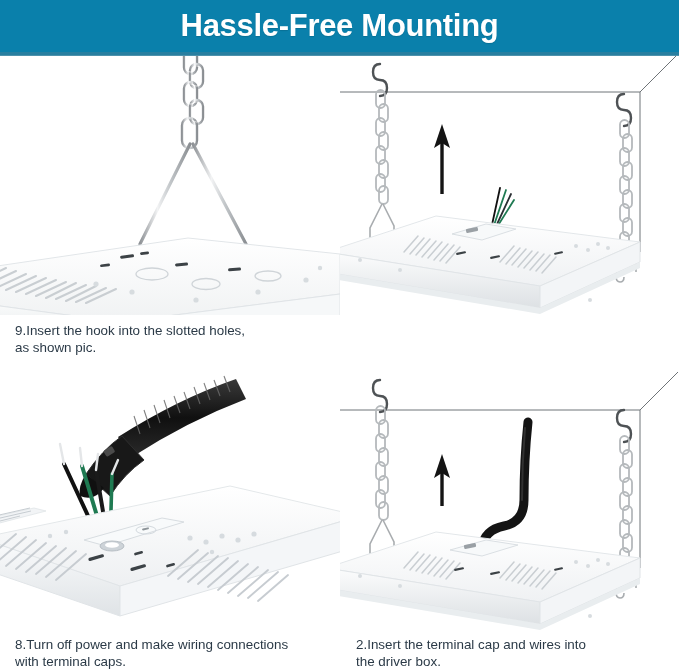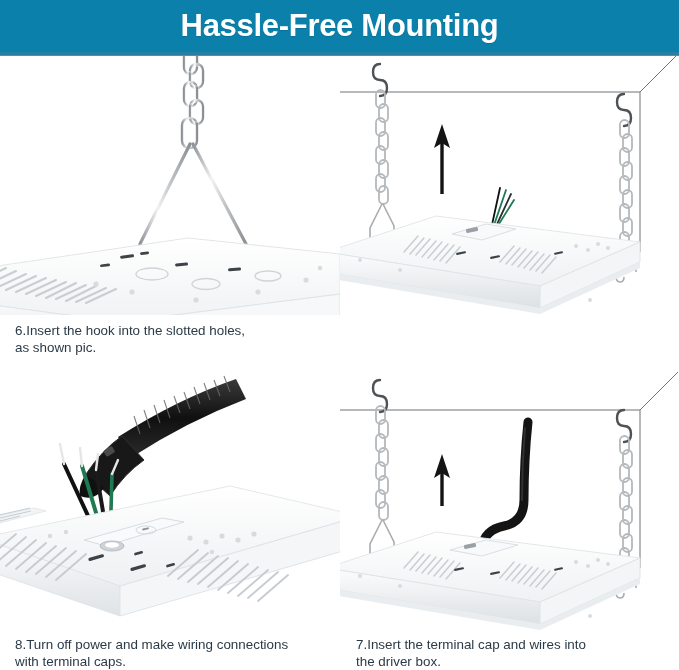--- a/index.html
+++ b/index.html
@@ -147,21 +147,21 @@
         <circle cx="196" cy="244" r="2.6"></circle>
           <circle cx="258" cy="236" r="2.6"></circle>
         <circle cx="306" cy="224" r="2.6"></circle>
           <circle cx="320" cy="212" r="2.2"></circle>
         <circle cx="40" cy="268" r="2.4"></circle>
           <circle cx="150" cy="282" r="2.4"></circle>
         <circle cx="250" cy="272" r="2.4"></circle>
       </g>
     </svg>
   </div>
-  <div class="caption" id="cap1">6.Insert the hook into the slotted holes,
+  <div class="caption" id="cap1">9.Insert the hook into the slotted holes,
    as shown pic.</div>
 
   <div class="panel" id="panel2">
     <svg class="scene" viewBox="0 0 339 259" width="339" height="259">
       <defs>
         <linearGradient id="bodyTop2" x1="0" y1="0" x2="0" y2="1">
           <stop offset="0" stop-color="#ffffff"></stop>
             <stop offset="1" stop-color="#eff1f3"></stop>
         </linearGradient>
         <linearGradient id="bodyFront2" x1="0" y1="0" x2="0" y2="1">
@@ -499,16 +499,16 @@
         <circle cx="236" cy="192" r="2"></circle>
           <circle cx="248" cy="196" r="2"></circle>
         <circle cx="258" cy="190" r="2"></circle>
           <circle cx="268" cy="194" r="2"></circle>
         <circle cx="20" cy="206" r="2"></circle>
           <circle cx="60" cy="216" r="2"></circle>
         <circle cx="250" cy="246" r="2"></circle>
       </g>
     </svg>
   </div>
-  <div class="caption" id="cap4">7.Insert the terminal cap and wires into
+  <div class="caption" id="cap4">2.Insert the terminal cap and wires into
    the driver box.</div>
 
 </div>
 
 </body></html>

